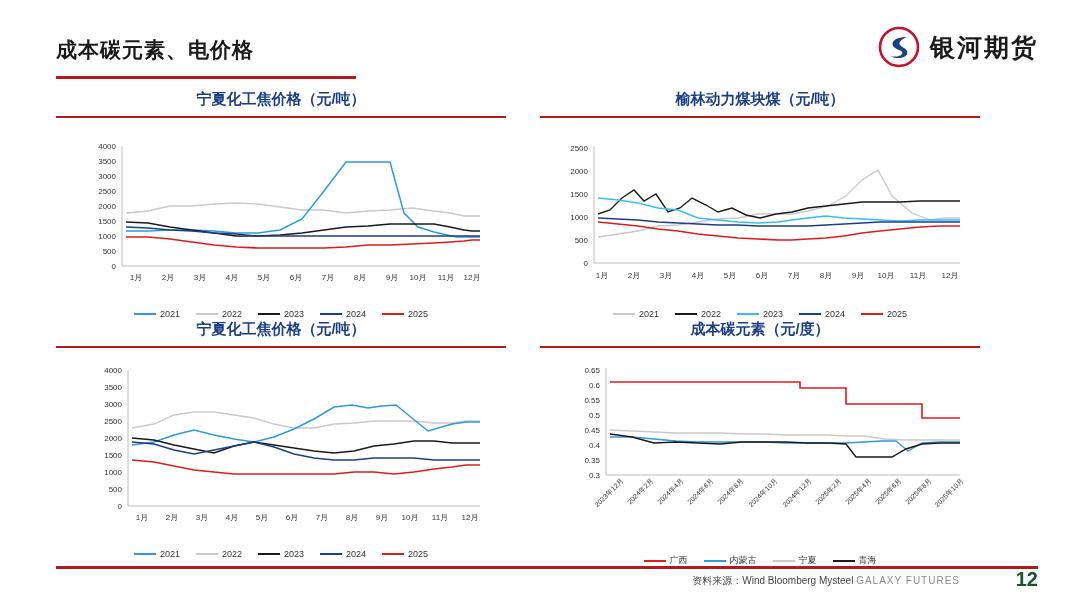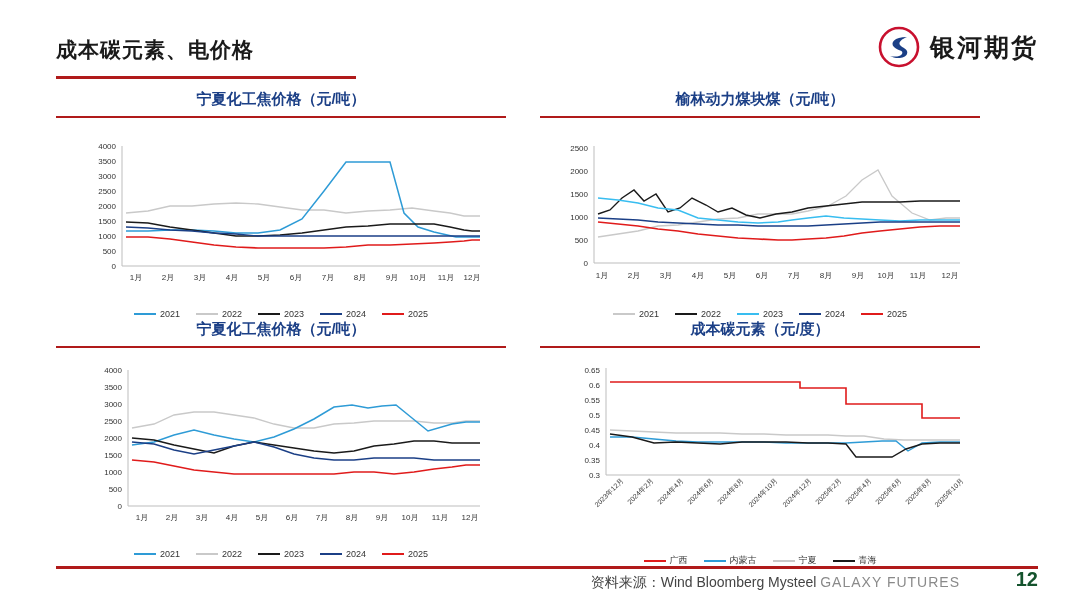--- a/index.html
+++ b/index.html
@@ -35,21 +35,21 @@
   .plot svg{display:block;}
   .legend{
     display:flex;justify-content:center;align-items:center;gap:16px;
     font-size:9px;color:#333;margin-top:16px;
   }
   .legend .item{display:flex;align-items:center;gap:4px;}
   .legend .swatch{width:22px;height:2px;display:inline-block;}
   
   .footer-rule{position:absolute;left:56px;right:42px;top:566px;height:3px;background:#b01a1a;}
   .source{
-    position:absolute;right:120px;top:574px;font-size:14px;color:#444;
+    position:absolute;right:120px;top:574px;font-size:10px;color:#444;
   }
   .source .gf{color:#8a8a8a;letter-spacing:1px;}
   .page-num{
     position:absolute;right:42px;top:568px;font-size:20px;color:#14532d;font-weight:bold;
   }
   .tickline{stroke:#bdbdbd;stroke-width:1;}
   .axistext{font-size:8px;fill:#333;font-family:"Liberation Sans",sans-serif;}
   .axistext-r{font-size:7px;fill:#333;font-family:"Liberation Sans",sans-serif;}
 </style>
 </head>

